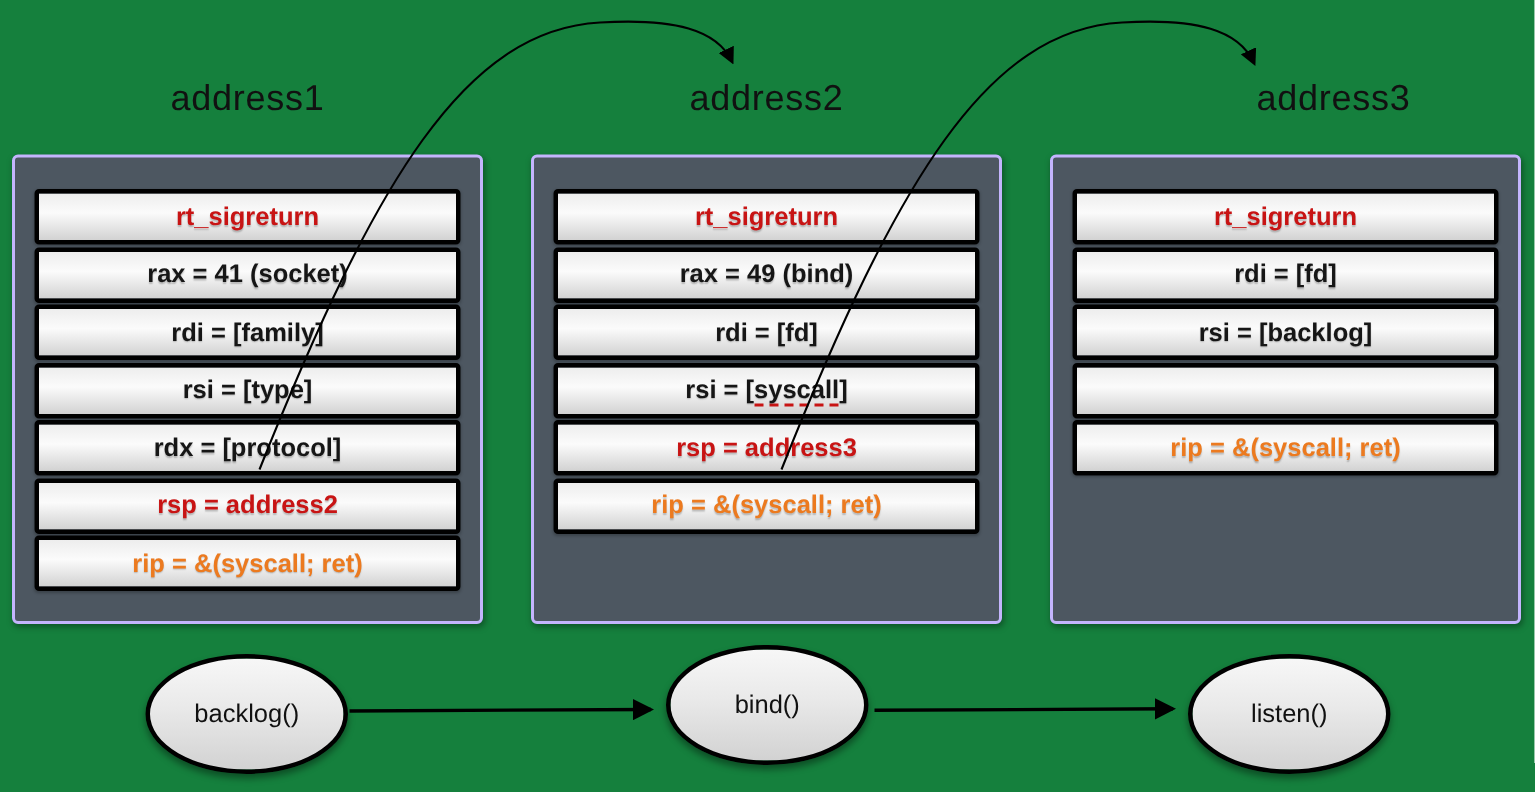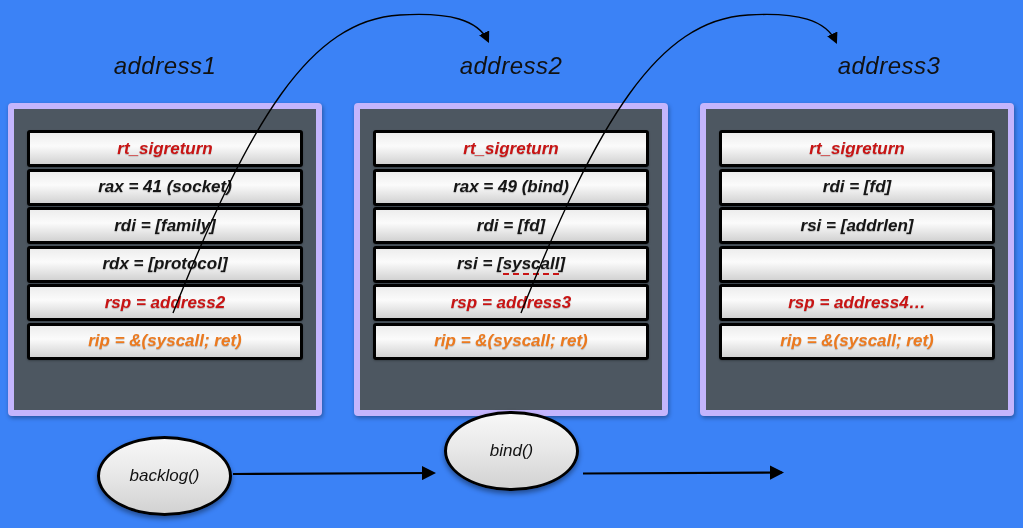--- a/index.html
+++ b/index.html
@@ -1,39 +1,38 @@
 <!DOCTYPE html>
 <html style="--frame_bg: #4d5761; --red: #c81414; --orange: #ec7a1f; --black: #161616;"><head>
 <meta charset="utf-8">
 <style>
   html,body { margin:0; padding:0; background:#fff; }
   .canvas {
     position: relative;
     width: 1023px; height: 528px;
-    background: #3b82f6;
+    background: #15803d;
     font-family: "Liberation Sans", sans-serif;
     overflow: hidden;
-    font-style: italic;
   }
   .frame-title {
     position: absolute;
     top: 52px;
     width: 314px;
     text-align: center;
     font-size: 24px;
     color: #111;
     letter-spacing: 0.5px;
   }
   .frame {
     position: absolute;
     top: 103px;
     width: 314px; height: 313px;
     box-sizing: border-box;
     background: var(--frame_bg);
-    border: 6px solid #c4b5fd;
+    border: 2px solid #c4b5fd;
     border-radius: 4px;
     padding: 21px 13px 0 13px;
     box-shadow: 1px 2px 4px rgba(0,0,0,0.35);
   }
   .rows { display: flex; flex-direction: column; gap: 1.5px; }
   .row {
     box-sizing: border-box;
     height: 37px;
     border: 3px solid #000;
     border-radius: 3px;
@@ -78,20 +77,23 @@
       <div class="row">
           <span class="rt red">rt_sigreturn</span>
         </div>
       <div class="row">
           <span class="rt black">rax = 41 (socket)</span>
         </div>
       <div class="row">
           <span class="rt black">rdi = [family]</span>
         </div>
       <div class="row">
+          <span class="rt black">rsi = [type]</span>
+        </div>
+      <div class="row">
           <span class="rt black">rdx = [protocol]</span>
         </div>
       <div class="row">
           <span class="rt red">rsp = address2</span>
         </div>
       <div class="row">
           <span class="rt orange">rip = &amp;(syscall; ret)</span>
         </div>
     </div>
   </div>
@@ -121,39 +123,39 @@
 
   <div class="frame" style="left:700px">
     <div class="rows">
       <div class="row">
           <span class="rt red">rt_sigreturn</span>
         </div>
       <div class="row">
           <span class="rt black">rdi = [fd]</span>
         </div>
       <div class="row">
-          <span class="rt black">rsi = [addrlen]</span>
+          <span class="rt black">rsi = [backlog]</span>
         </div>
       <div class="row">
           <span class="rt black"></span>
-        </div>
-      <div class="row">
-          <span class="rt red">rsp = address4…</span>
         </div>
       <div class="row">
           <span class="rt orange">rip = &amp;(syscall; ret)</span>
         </div>
     </div>
   </div>
 
   <div class="node" style="left:97px;  top:436px;">
       <span>backlog()</span>
     </div>
-  <div class="node" style="left:444px; top:411px;">
+  <div class="node" style="left:444px; top:430px;">
       <span>bind()</span>
+    </div>
+  <div class="node" style="left:792px; top:436px;">
+      <span>listen()</span>
     </div>
 
   <svg class="overlay" viewBox="0 0 1023 528" xmlns="http://www.w3.org/2000/svg">
     <defs>
       <marker id="arrowSmall" viewBox="0 0 10 10" refX="8" refY="5" markerWidth="8" markerHeight="8" orient="auto">
         <path d="M0,0 L10,5 L0,10 z" fill="#000"></path>
       </marker>
       <marker id="arrowBig" viewBox="0 0 10 10" refX="8.5" refY="5" markerWidth="6.5" markerHeight="6.5" orient="auto">
         <path d="M0,0 L10,5 L0,10 z" fill="#000"></path>
       </marker>

